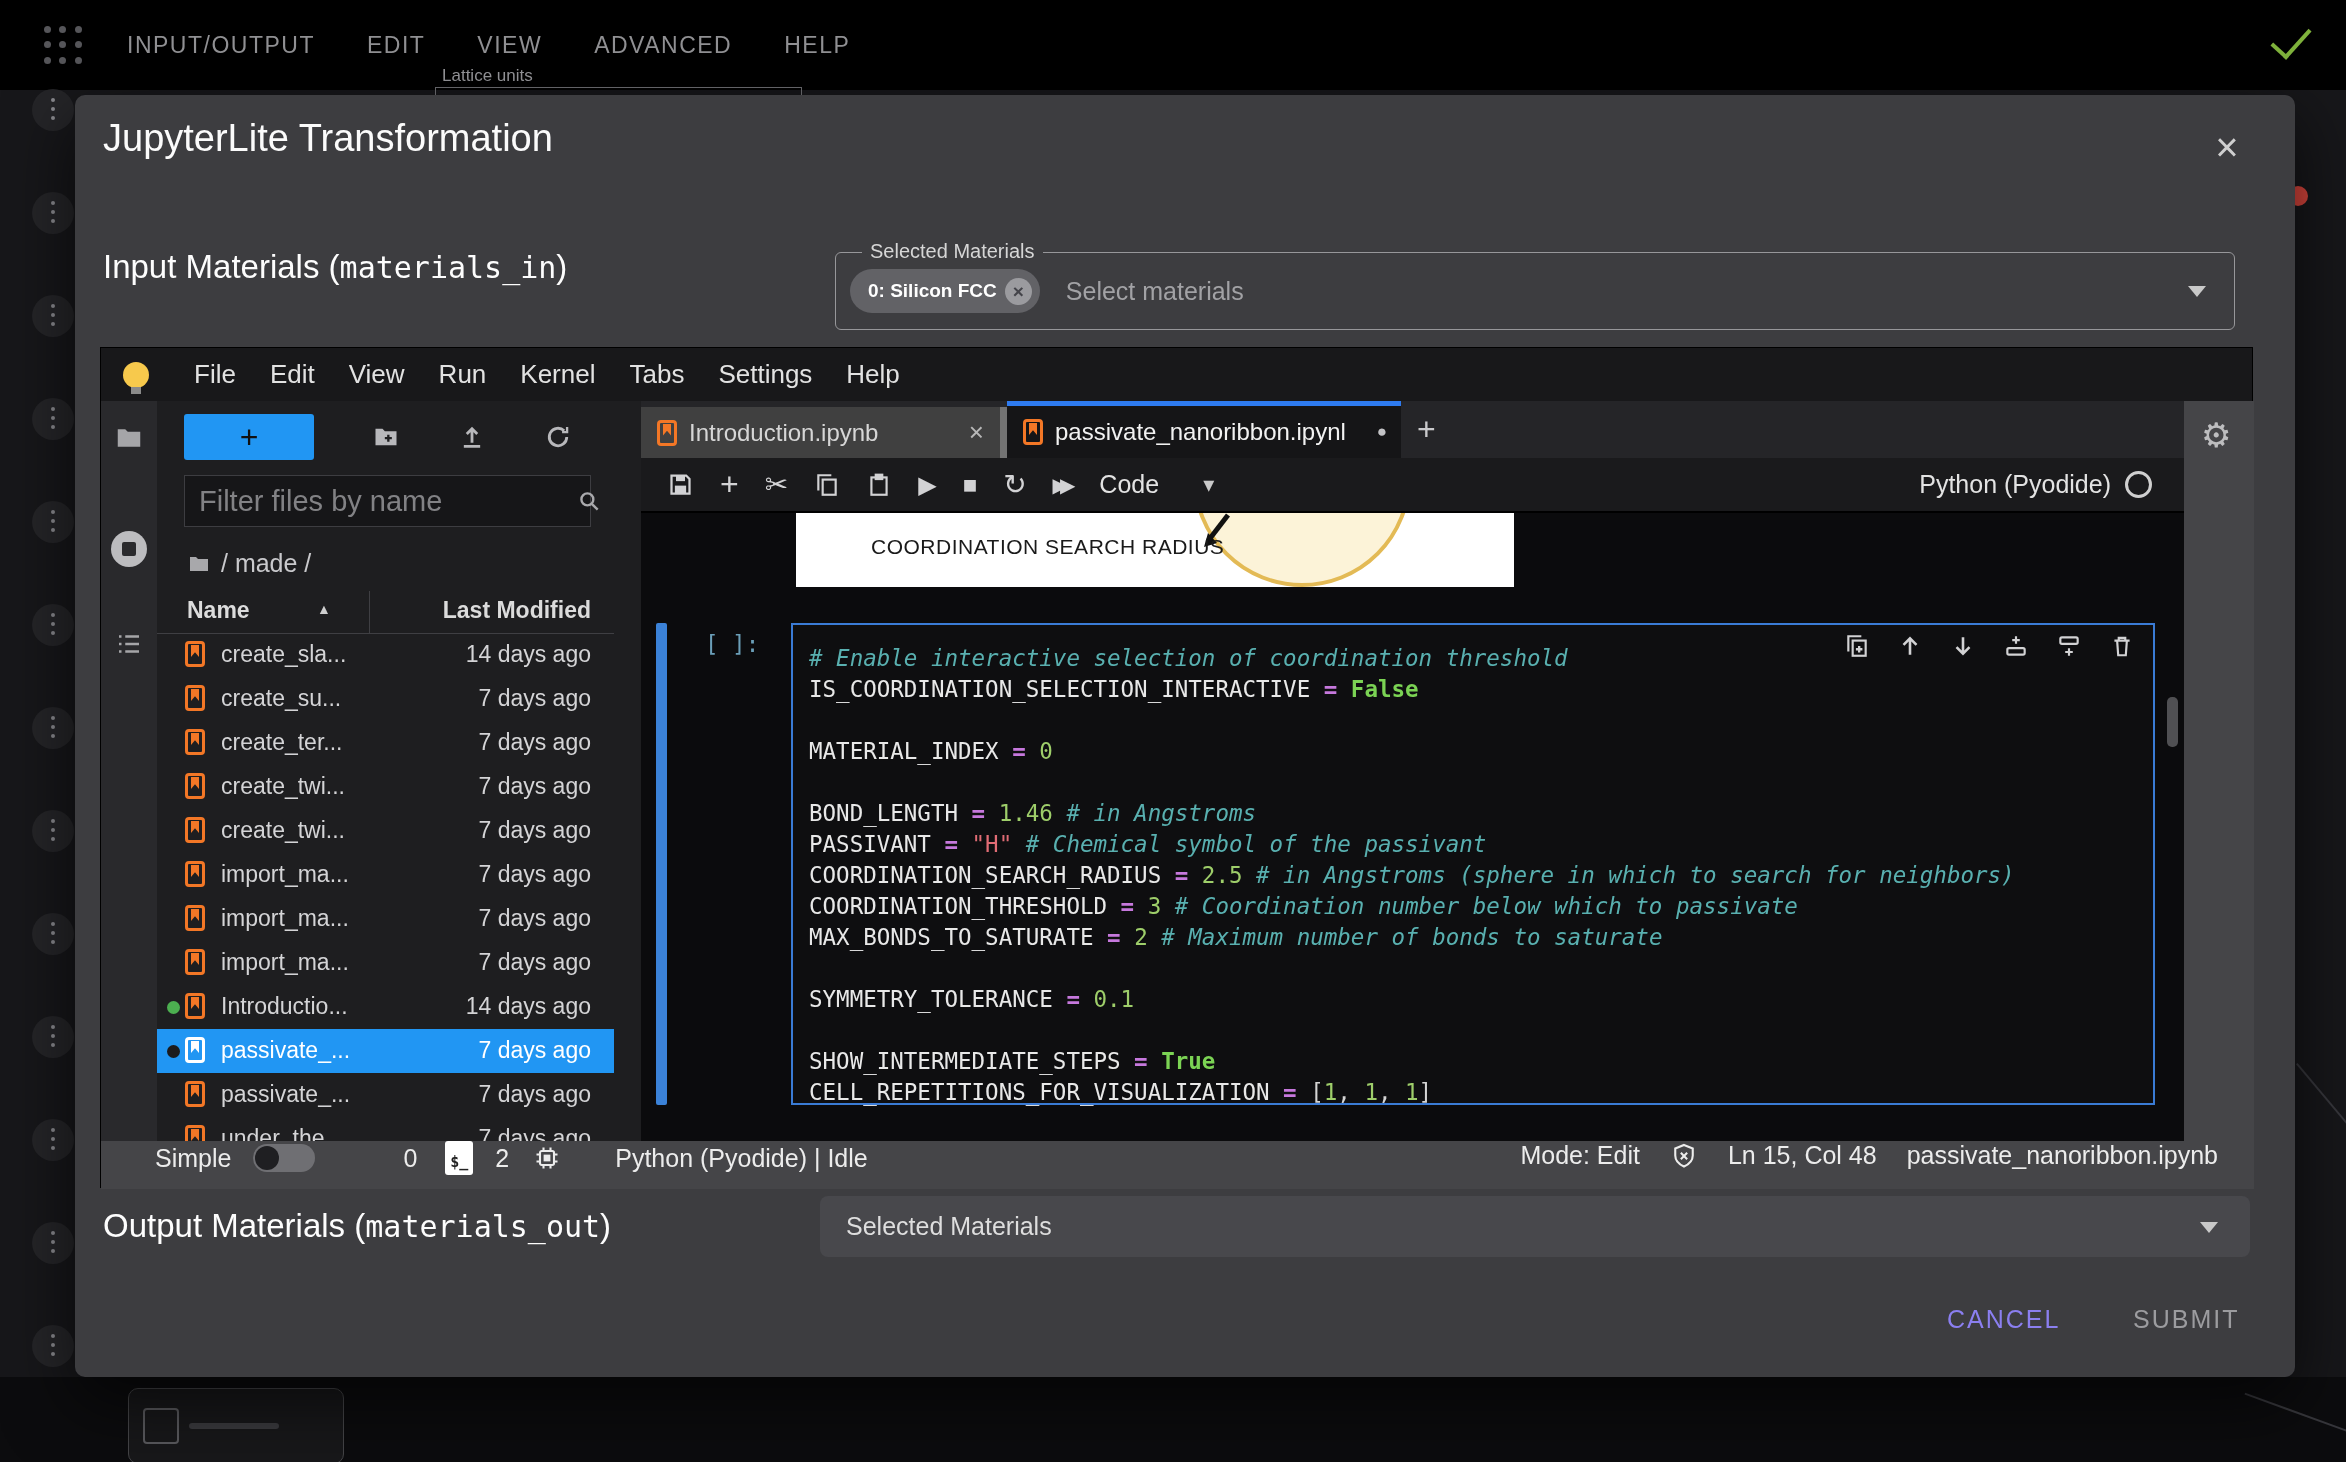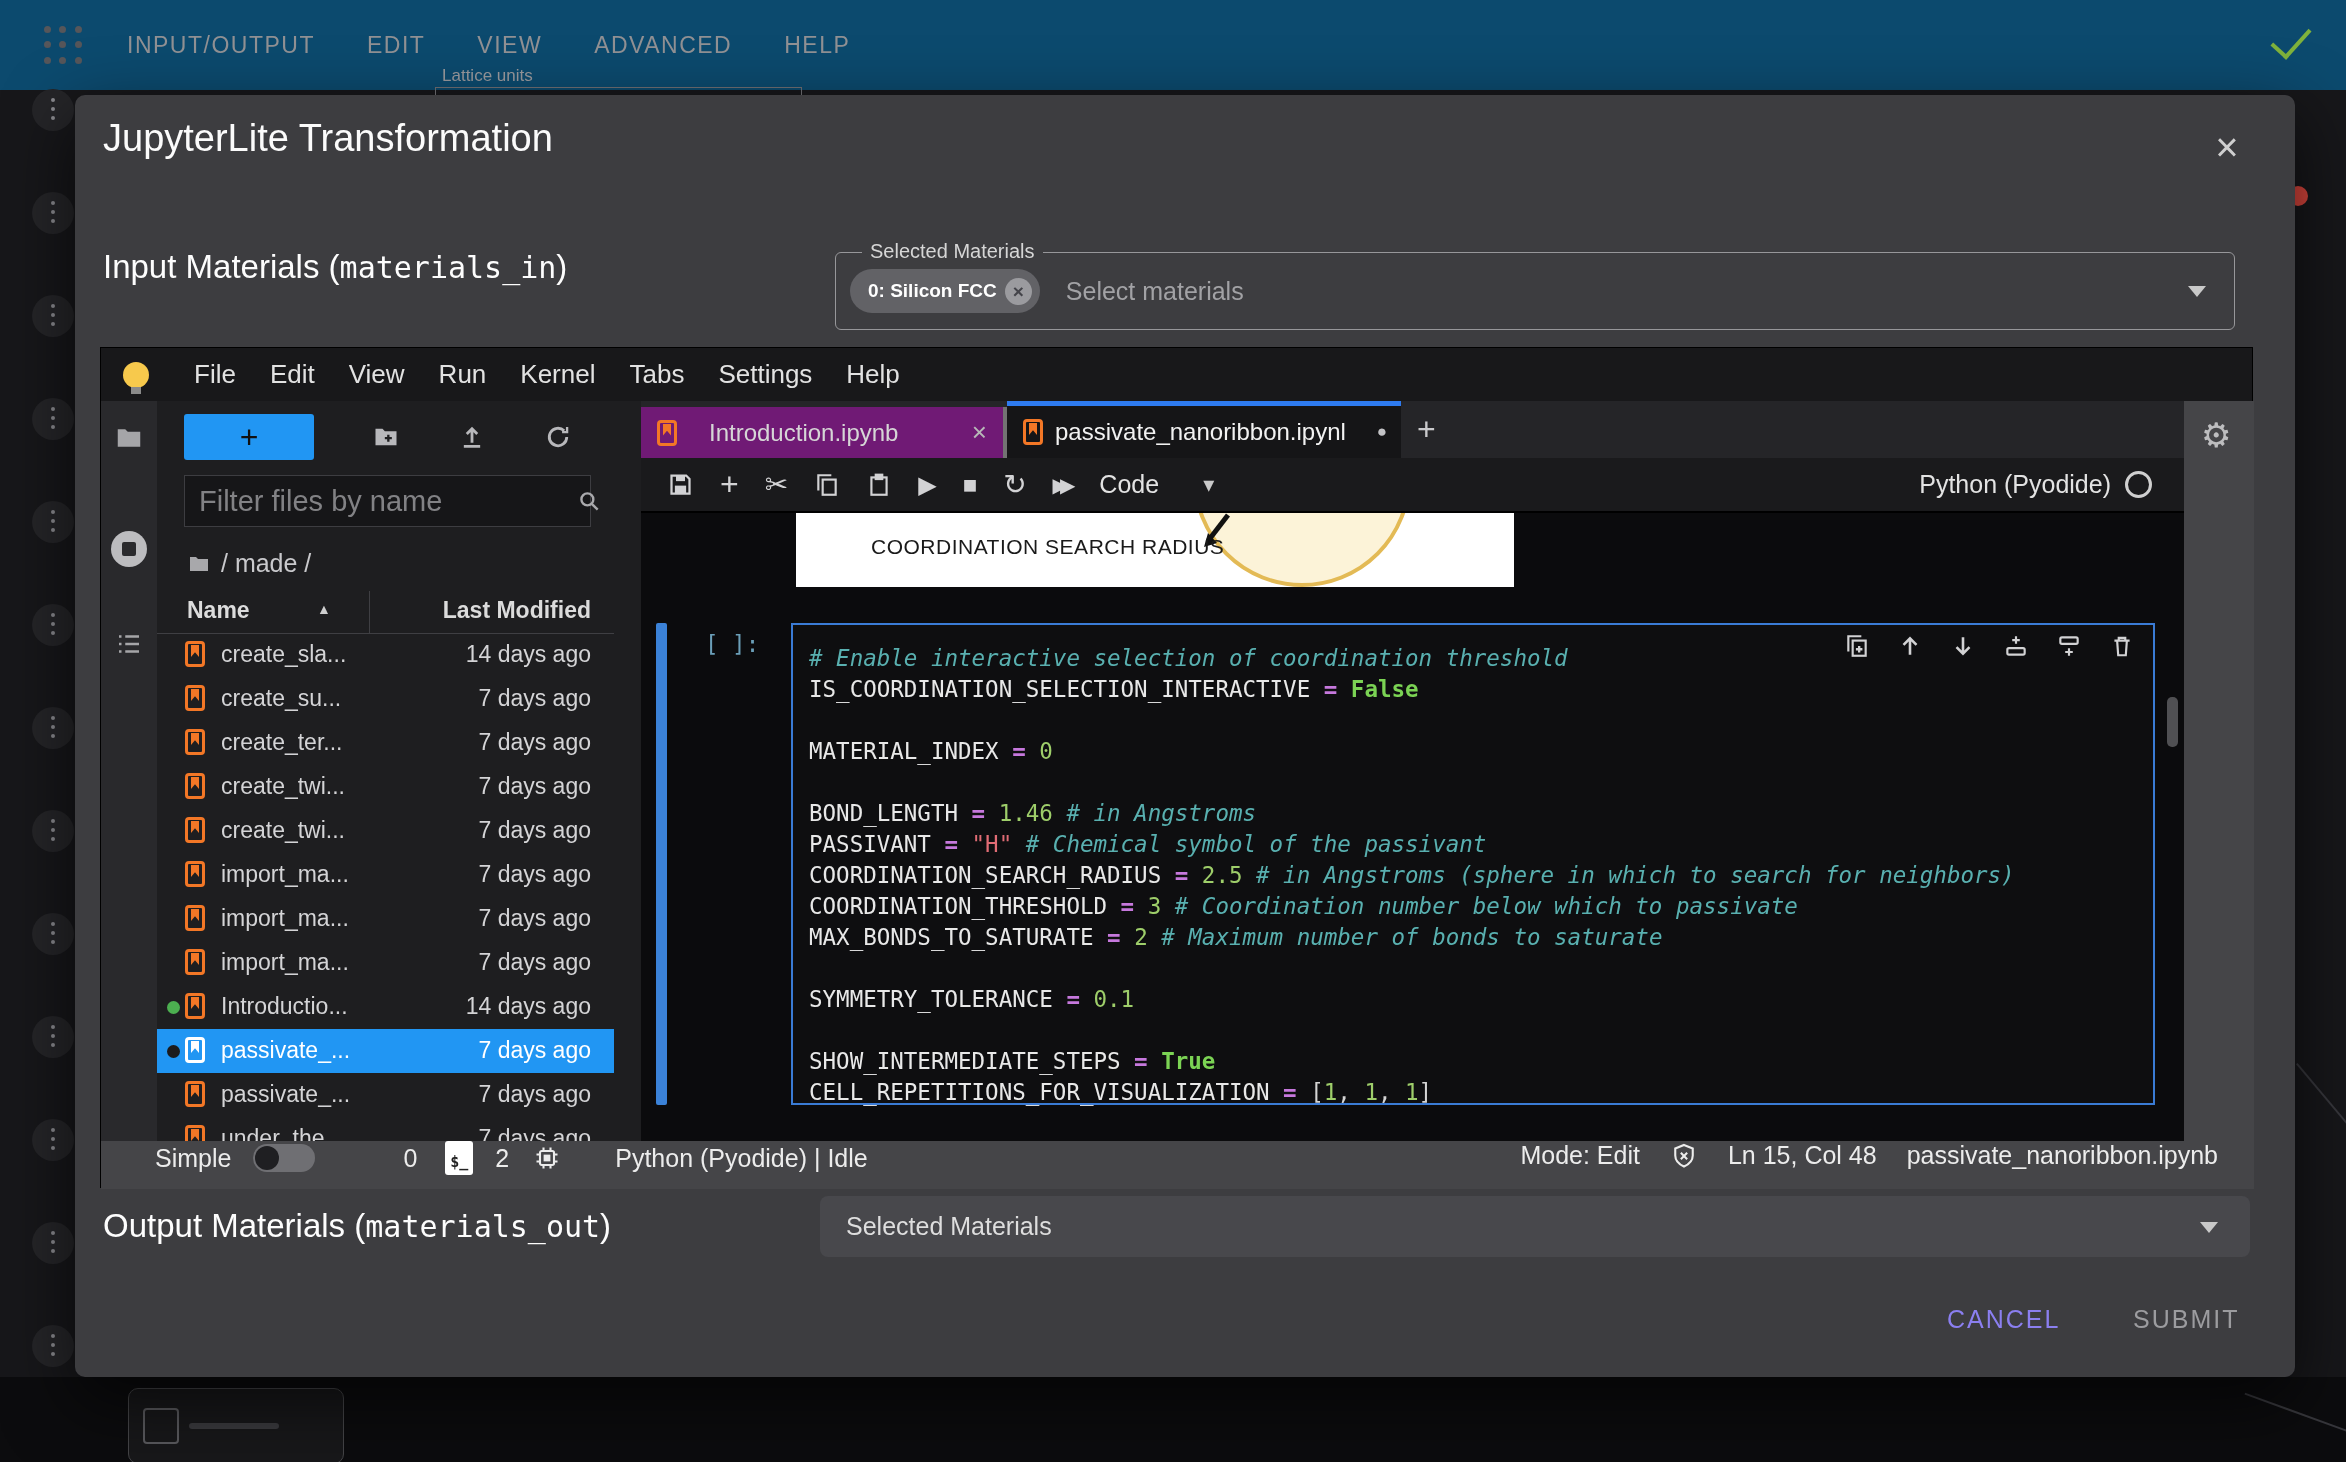--- a/index.html
+++ b/index.html
@@ -1,20 +1,20 @@
 <!DOCTYPE html>
 <html><head>
 <meta charset="utf-8">
 <style>
   html,body{margin:0;padding:0;background:#151517;}
   .stage{position:relative;width:2346px;height:1462px;overflow:hidden;
          font-family:"Liberation Sans",sans-serif;background:#17171a;}
 
   
-  .topbar{position:absolute;left:0;top:0;width:2346px;height:90px;background:#0c4a6e;
+  .topbar{position:absolute;left:0;top:0;width:2346px;height:90px;background:#000000;
           display:flex;align-items:center;}
   .grid-dots{position:absolute;left:44px;top:26px;width:40px;height:40px;
              display:grid;grid-template-columns:repeat(3,1fr);gap:6px;}
   .grid-dots i{width:7px;height:7px;border-radius:50%;background:#56565a;}
   #bg-nav{position:absolute;left:127px;top:0;height:90px;display:flex;align-items:center;gap:52px;}
   .bgm{color:#919194;font-size:23px;letter-spacing:1.5px;cursor:default;}
   .bg-check{position:absolute;left:2272px;top:28px;width:34px;height:17px;
             border-left:4px solid #7fb23c;border-bottom:4px solid #7fb23c;transform:rotate(-48deg);}
   .bg-bottom{position:absolute;left:0;top:1377px;width:2346px;height:85px;background:#0c0c0e;}
   .bg-node{position:absolute;left:32px;width:42px;height:42px;border-radius:50%;background:#252528;}
@@ -108,21 +108,21 @@
            position:relative;box-sizing:border-box;}
   .nb-icon::after{content:"";position:absolute;left:3px;top:1px;width:8px;height:12px;background:#f37726;
                   clip-path:polygon(0 0,100% 0,100% 100%,50% 60%,0 100%);}
   .nb-icon.white{border-color:#fff;}
   .nb-icon.white::after{background:#fff;}
   .frow .nb-icon{position:absolute;left:28px;top:8px;}
 
   .jmain{width:1543px;position:relative;background:#0b0b0d;}
   .tabbar{position:absolute;left:0;top:0;width:100%;height:57px;background:#252528;display:flex;}
   .jtab{height:51px;margin-top:6px;display:flex;align-items:center;box-sizing:border-box;cursor:pointer;}
-  .jtab.inactive{width:366px;background:#701a75;border-right:4px solid #737373;gap:20px;}
+  .jtab.inactive{width:366px;background:#404040;border-right:7px solid #737373;}
   .jtab.active{width:394px;background:#151517;border-top:5px solid #2e7bf0;margin-top:0;height:57px;}
   .jtab .nb-icon{margin-left:16px;flex:none;}
   .jtab .tlabel{margin-left:12px;font-size:24px;color:#d6d6d6;white-space:nowrap;overflow:hidden;}
   .jtab.active .tlabel{color:#f2f2f2;}
   .jtab .tclose{margin-left:auto;margin-right:16px;color:#b8b8b8;font-size:26px;cursor:pointer;}
   .jtab .tdot{margin-left:auto;margin-right:14px;color:#c3c3c6;font-size:17px;}
   .tab-add{margin-left:16px;color:#c9c9cc;font-size:32px;align-self:center;cursor:pointer;}
 
   .nbtoolbar{position:absolute;left:0;top:57px;width:100%;height:55px;background:#1a1a1c;
              border-bottom:2px solid #000;display:flex;align-items:center;box-sizing:border-box;}

